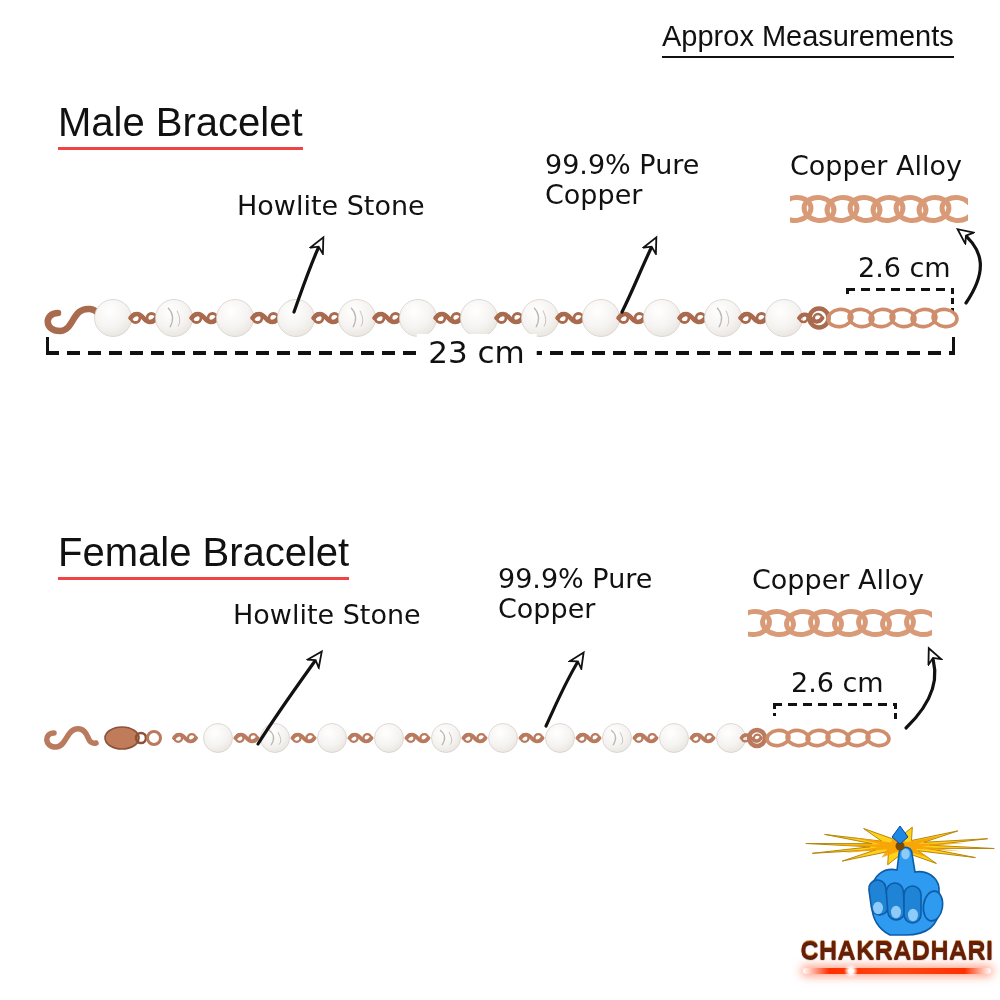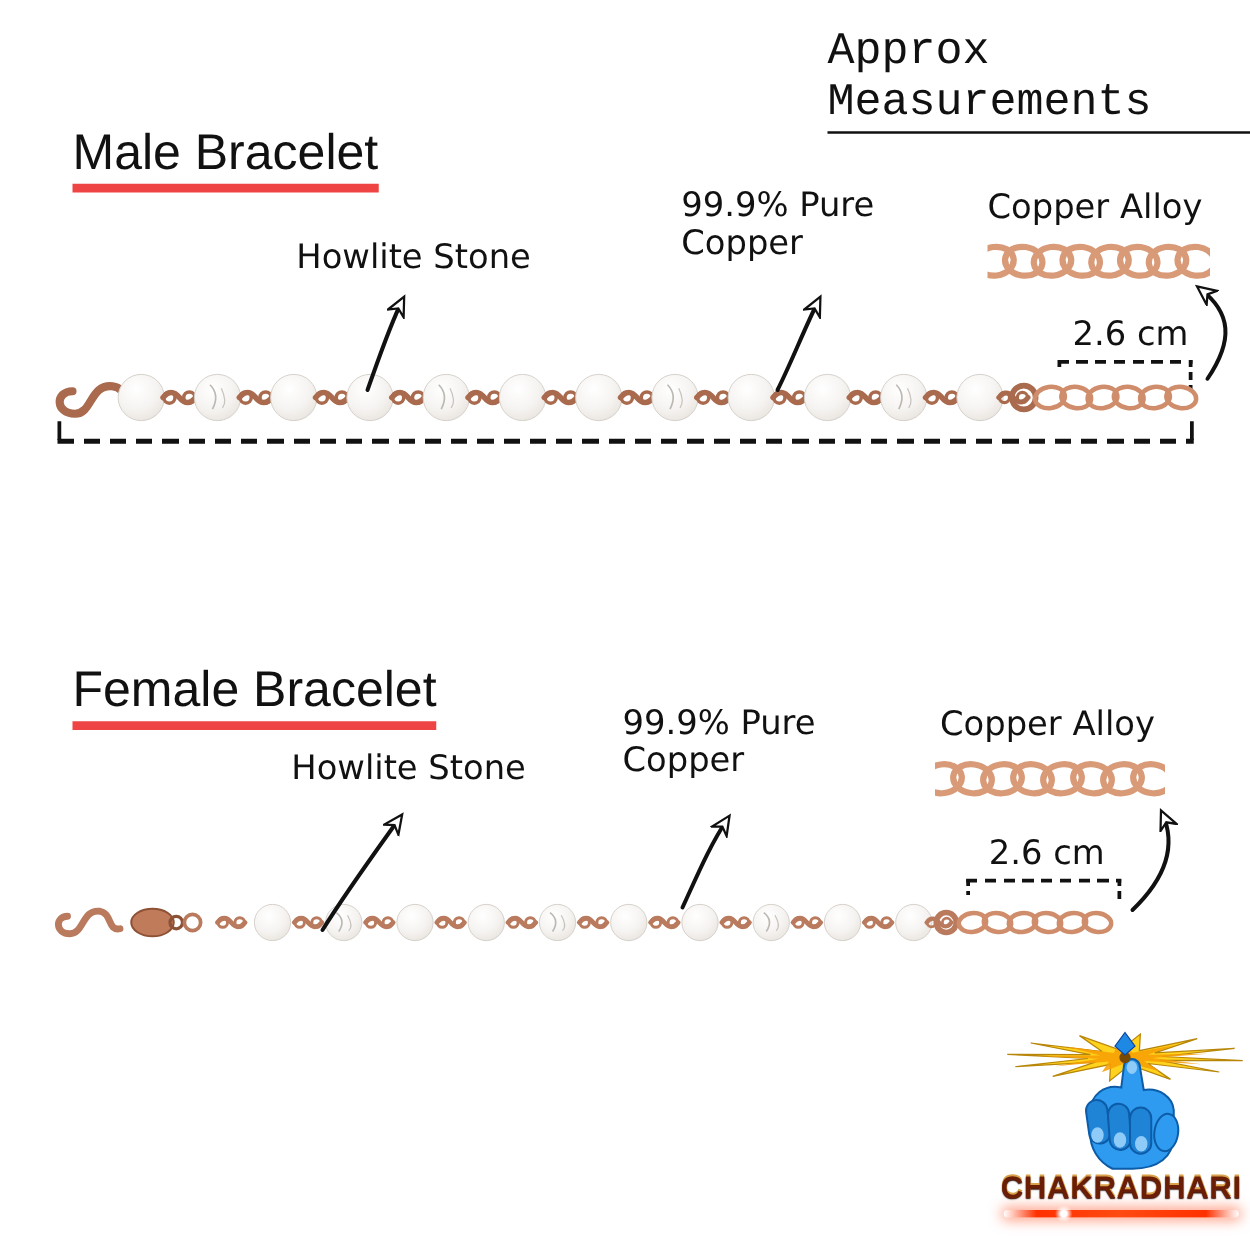--- a/index.html
+++ b/index.html
@@ -3,26 +3,26 @@
 <meta charset="utf-8">
 <style>
   * { margin:0; padding:0; box-sizing:border-box; }
   html,body { background:#ffffff; }
   .canvas {
     position:relative; width:1000px; height:1000px; background:#fff;
     font-family:"DejaVu Sans", sans-serif; color:#111; overflow:hidden;
   }
   .abs { position:absolute; }
   .title {
-    font-size:36px; border-bottom:2.5px solid #111; padding-bottom:3px;
-    font-family:Liberation Mono, monospace;
+    font-size:29px; border-bottom:2.5px solid #111; padding-bottom:3px;
+    font-family:Liberation Sans, sans-serif;
   }
   .heading {
     font-size:40px; font-family:"Liberation Sans", sans-serif;
-    border-bottom:7px solid #ef4444; padding-bottom:2px;
+    border-bottom:3px solid #ef4444; padding-bottom:2px;
   }
   .lbl { font-size:27px; line-height:1.12; white-space:nowrap; }
   .lbl.wrap { white-space:normal; }
   .measure { position:absolute; height:34px; }
   .mline { position:absolute; top:15px; left:0; right:0; height:3.5px;
     background:repeating-linear-gradient(90deg,#111 0 13px,transparent 13px 21px); }
   .mlabel { position:absolute; top:-2px; left:50%; transform:translateX(-50%);
     background:#fff; padding:0 12px; font-size:31px; line-height:36px; }
   .tick { position:absolute; top:1px; width:3px; height:15px; background:#111; }
   .bracket { position:absolute; }
@@ -151,20 +151,21 @@
       <ellipse cx="842" cy="36" rx="12" ry="8.5" fill="none" stroke="#cf8d6b" stroke-width="3.6" transform="rotate(-8 842 36)"></ellipse>
       <ellipse cx="863" cy="36" rx="12" ry="8.5" fill="none" stroke="#cf8d6b" stroke-width="3.6" transform="rotate(8 863 36)"></ellipse>
       <ellipse cx="884" cy="36" rx="12" ry="8.5" fill="none" stroke="#cf8d6b" stroke-width="3.6" transform="rotate(-8 884 36)"></ellipse>
       <ellipse cx="905" cy="36" rx="12" ry="8.5" fill="none" stroke="#cf8d6b" stroke-width="3.6" transform="rotate(8 905 36)"></ellipse>
     </svg>
 
   <div class="measure" style="left:46px; top:336px; width:909px;">
     <span class="tick" style="left:0;"></span>
     <span class="tick" style="right:0;"></span>
     <div class="mline"></div>
+    <span class="mlabel" style="transform:translateX(calc(-50% - 24px));">23 cm</span>
   </div>
 
   <span class="abs heading" style="left:58px; top:530px;">Female Bracelet</span>
 
   <span class="abs lbl" style="left:233px; top:600px;">Howlite Stone</span>
 
   <div class="abs lbl wrap" style="left:498px; top:564px; width:170px;">99.9% Pure Copper</div>
 
   <span class="abs lbl" style="left:752px; top:565px;">Copper Alloy</span>
 

